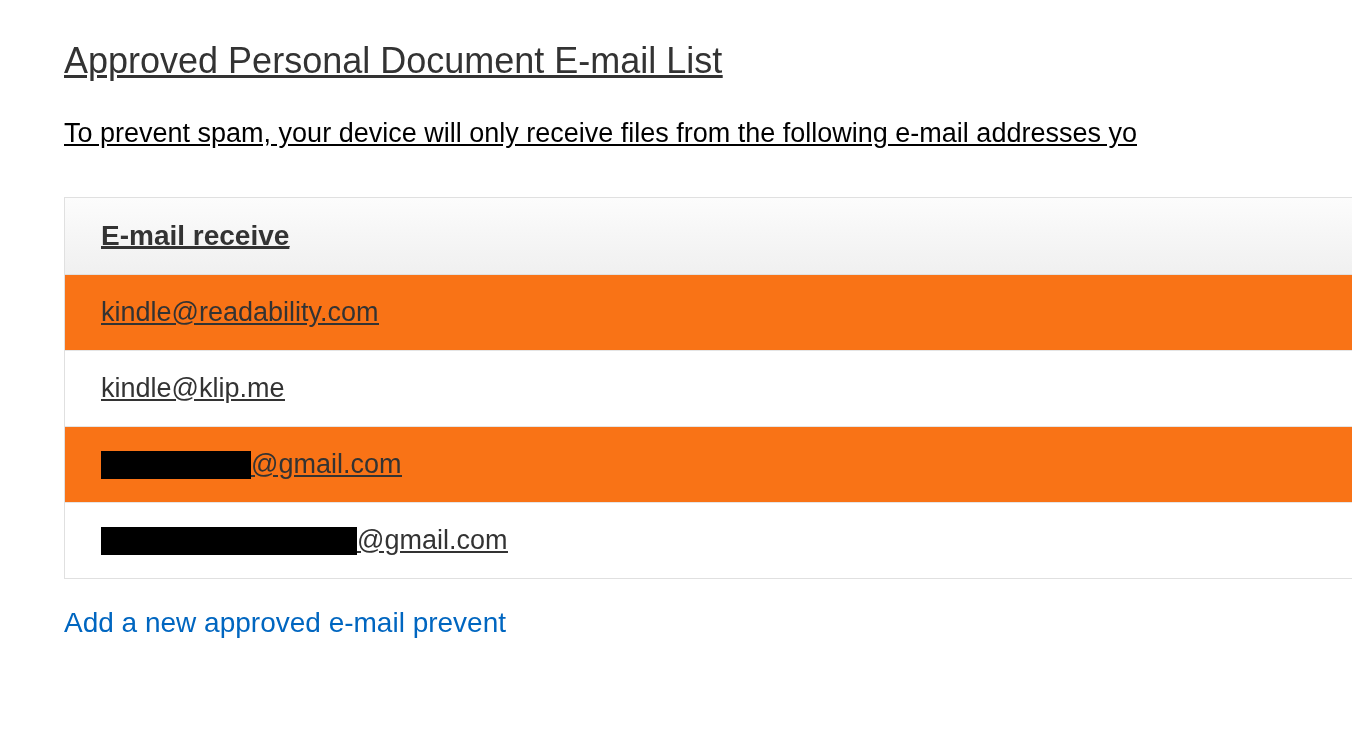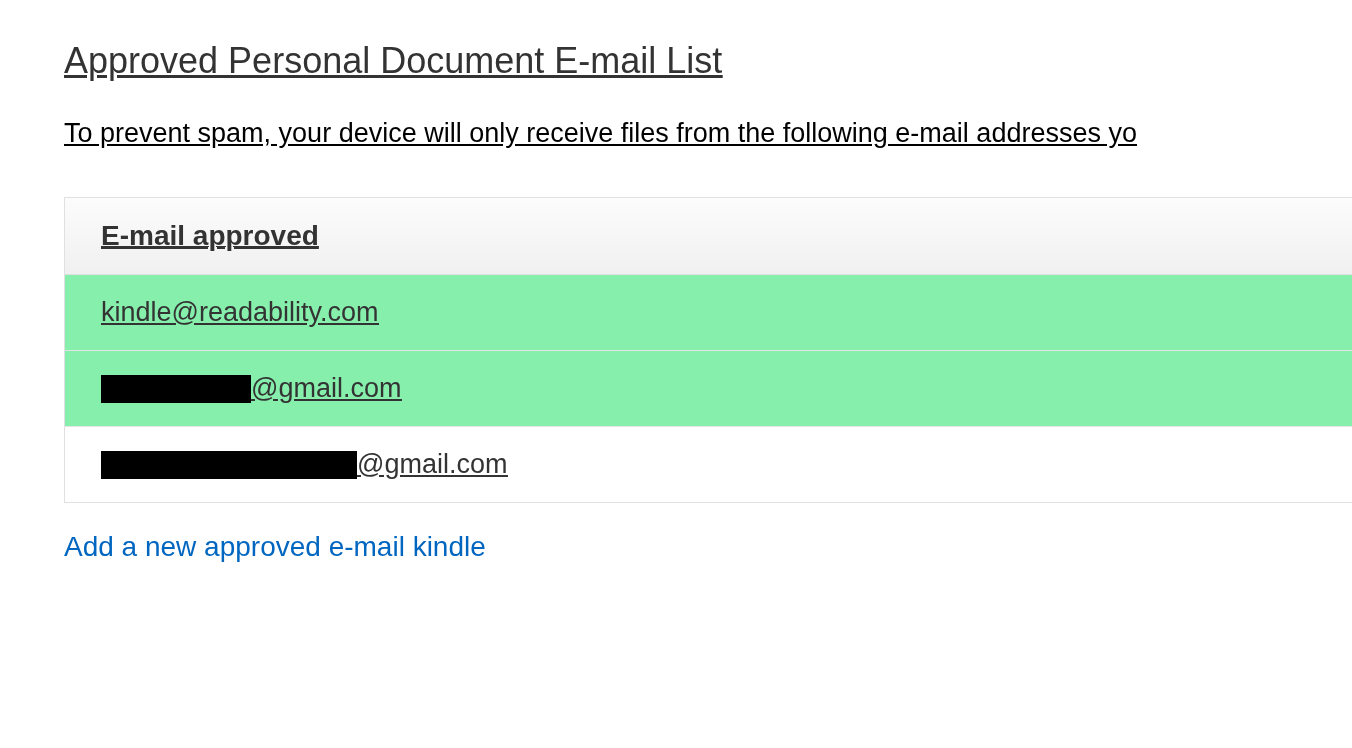--- a/index.html
+++ b/index.html
@@ -48,21 +48,21 @@
       border-bottom: 1px solid #e5e5e5;
       font-size: 27px;
       color: #333333;
       display: flex;
       align-items: center;
     }
     .table-row:last-child {
       border-bottom: none;
     }
     .table-row.striped {
-      background: #86efac;
+      background: #f97316;
     }
     .redacted {
       display: inline-block;
       background: #000000;
       height: 28px;
       vertical-align: middle;
     }
     .redacted-1 {
       width: 150px;
     }
@@ -82,33 +82,36 @@
 <body>
 
 
 
 <h2 class="section-title">Approved Personal Document E-mail List</h2>
 
 <p class="description">To prevent spam, your device will only receive files from the following e-mail addresses yo</p>
 
 <div class="table">
   <div class="table-header">
-    <span class="table-header-text">E-mail approved</span>
+    <span class="table-header-text">E-mail receive</span>
   </div>
   <div id="table-body">
       <div class="table-row striped">
         <span>kindle@readability.com</span>
+      </div>
+      <div class="table-row">
+        <span>kindle@klip.me</span>
       </div>
       <div class="table-row striped">
         <span class="redacted redacted-1"></span>
         <span>@gmail.com</span>
       </div>
       <div class="table-row">
         <span class="redacted redacted-2"></span>
         <span>@gmail.com</span>
       </div>
     </div>
 </div>
 
-<a class="add-link">Add a new approved e-mail kindle</a>
+<a class="add-link">Add a new approved e-mail prevent</a>
 
 
 
 
 </body></html>

